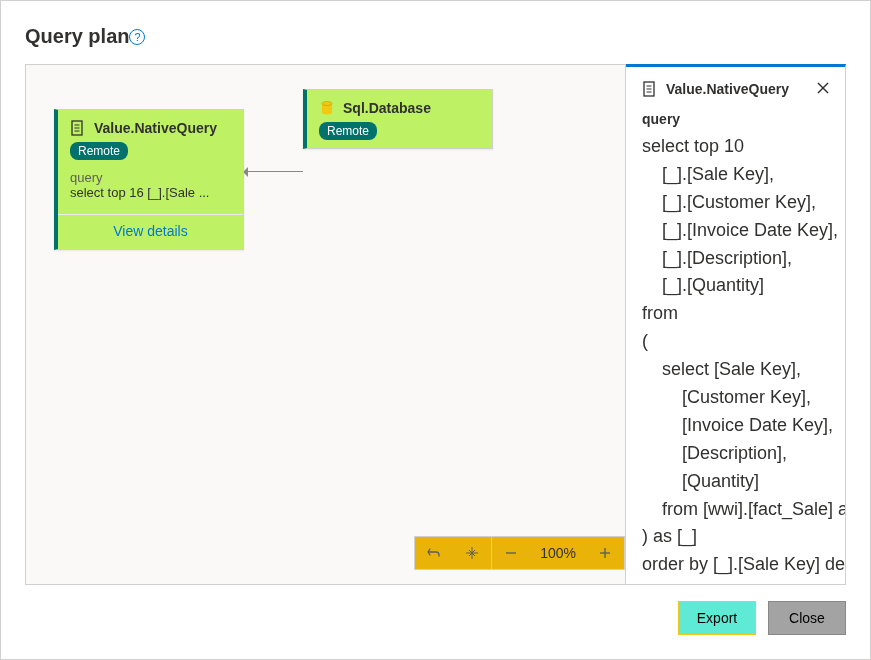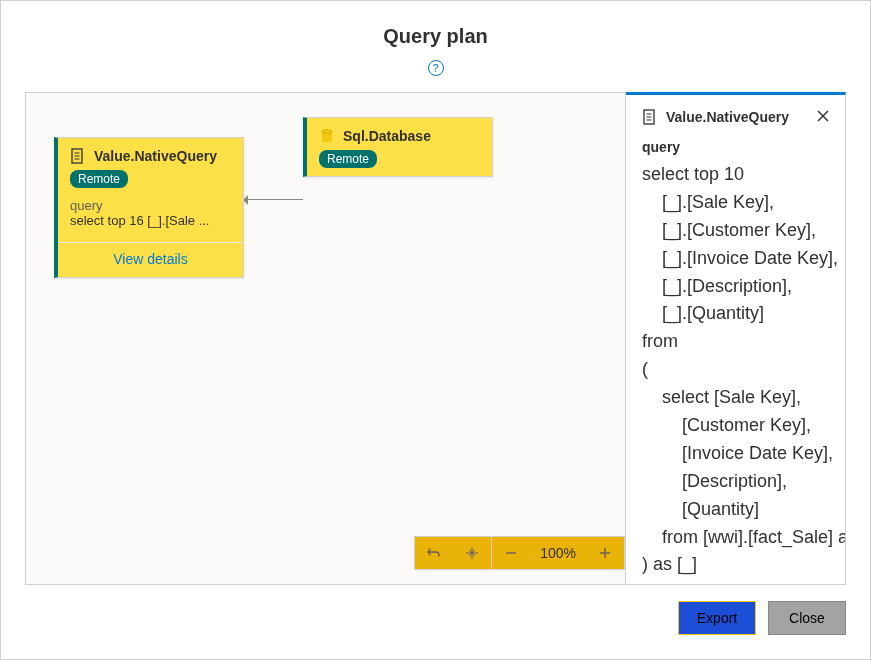--- a/index.html
+++ b/index.html
@@ -13,23 +13,22 @@
     width: 871px;
     height: 660px;
     border: 1px solid #d2d0ce;
     display: flex;
     flex-direction: column;
     padding: 24px;
   }
   .dialog-header {
     display: flex;
     align-items: center;
-    gap: 12px;
+    gap: 0;
     margin-bottom: 16px;
-    flex-direction: column;
   }
   .dialog-title {
     font-size: 20px;
     font-weight: 600;
   }
   .help-icon {
     width: 16px; height:16px;
     border:1px solid #0078d4; border-radius:50%;
     color:#0078d4; font-size:11px; line-height:14px;
     text-align:center; display:inline-block;
@@ -43,21 +42,21 @@
   .canvas {
     flex:1;
     position:relative;
     background:#faf9f8;
     border:1px solid #d2d0ce;
     overflow:hidden;
   }
   .node {
     position:absolute;
     width:190px;
-    background:#fde047;
+    background:#bef264;
     border:1px solid #d2d0ce;
     border-left:4px solid #00726b;
     box-shadow:0 1px 2px rgba(0,0,0,.08);
   }
   .node-header {
     display:flex; align-items:center; gap:8px;
     padding:10px 12px 6px;
     font-weight:600;
   }
   .node-header svg { flex-shrink:0; }
@@ -129,21 +128,21 @@
     padding-top:16px;
   }
   .btn {
     min-width:78px; height:34px;
     border:1px solid #8a8886;
     background:#a3a3a3;
     font-size:14px;
     cursor:pointer;
     padding:0 16px;
   }
-  .btn-primary { background:#1d4ed8; border-color:#f2c811; }
+  .btn-primary { background:#5eead4; border-color:#f2c811; }
 </style>
 </head>
 <body>
 
 <div class="dialog">
 
   <div class="dialog-header">
     <span class="dialog-title">Query plan</span>
     <span class="help-icon">?</span>
   </div>

